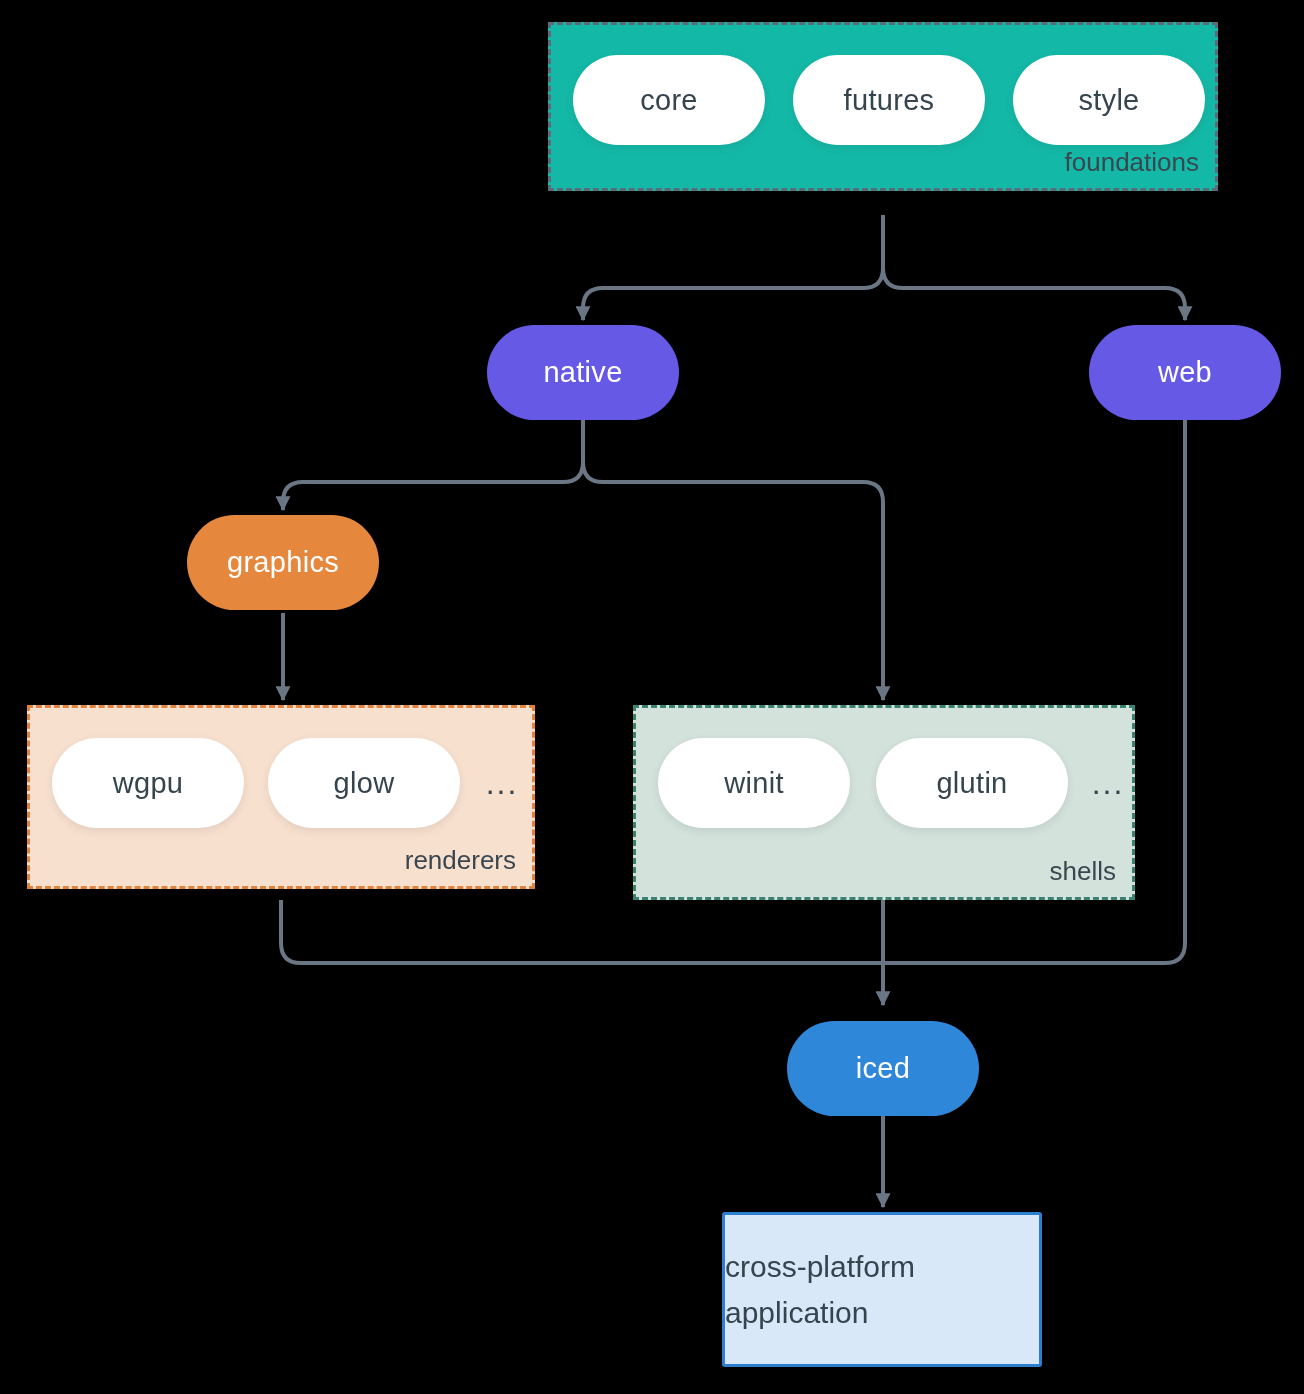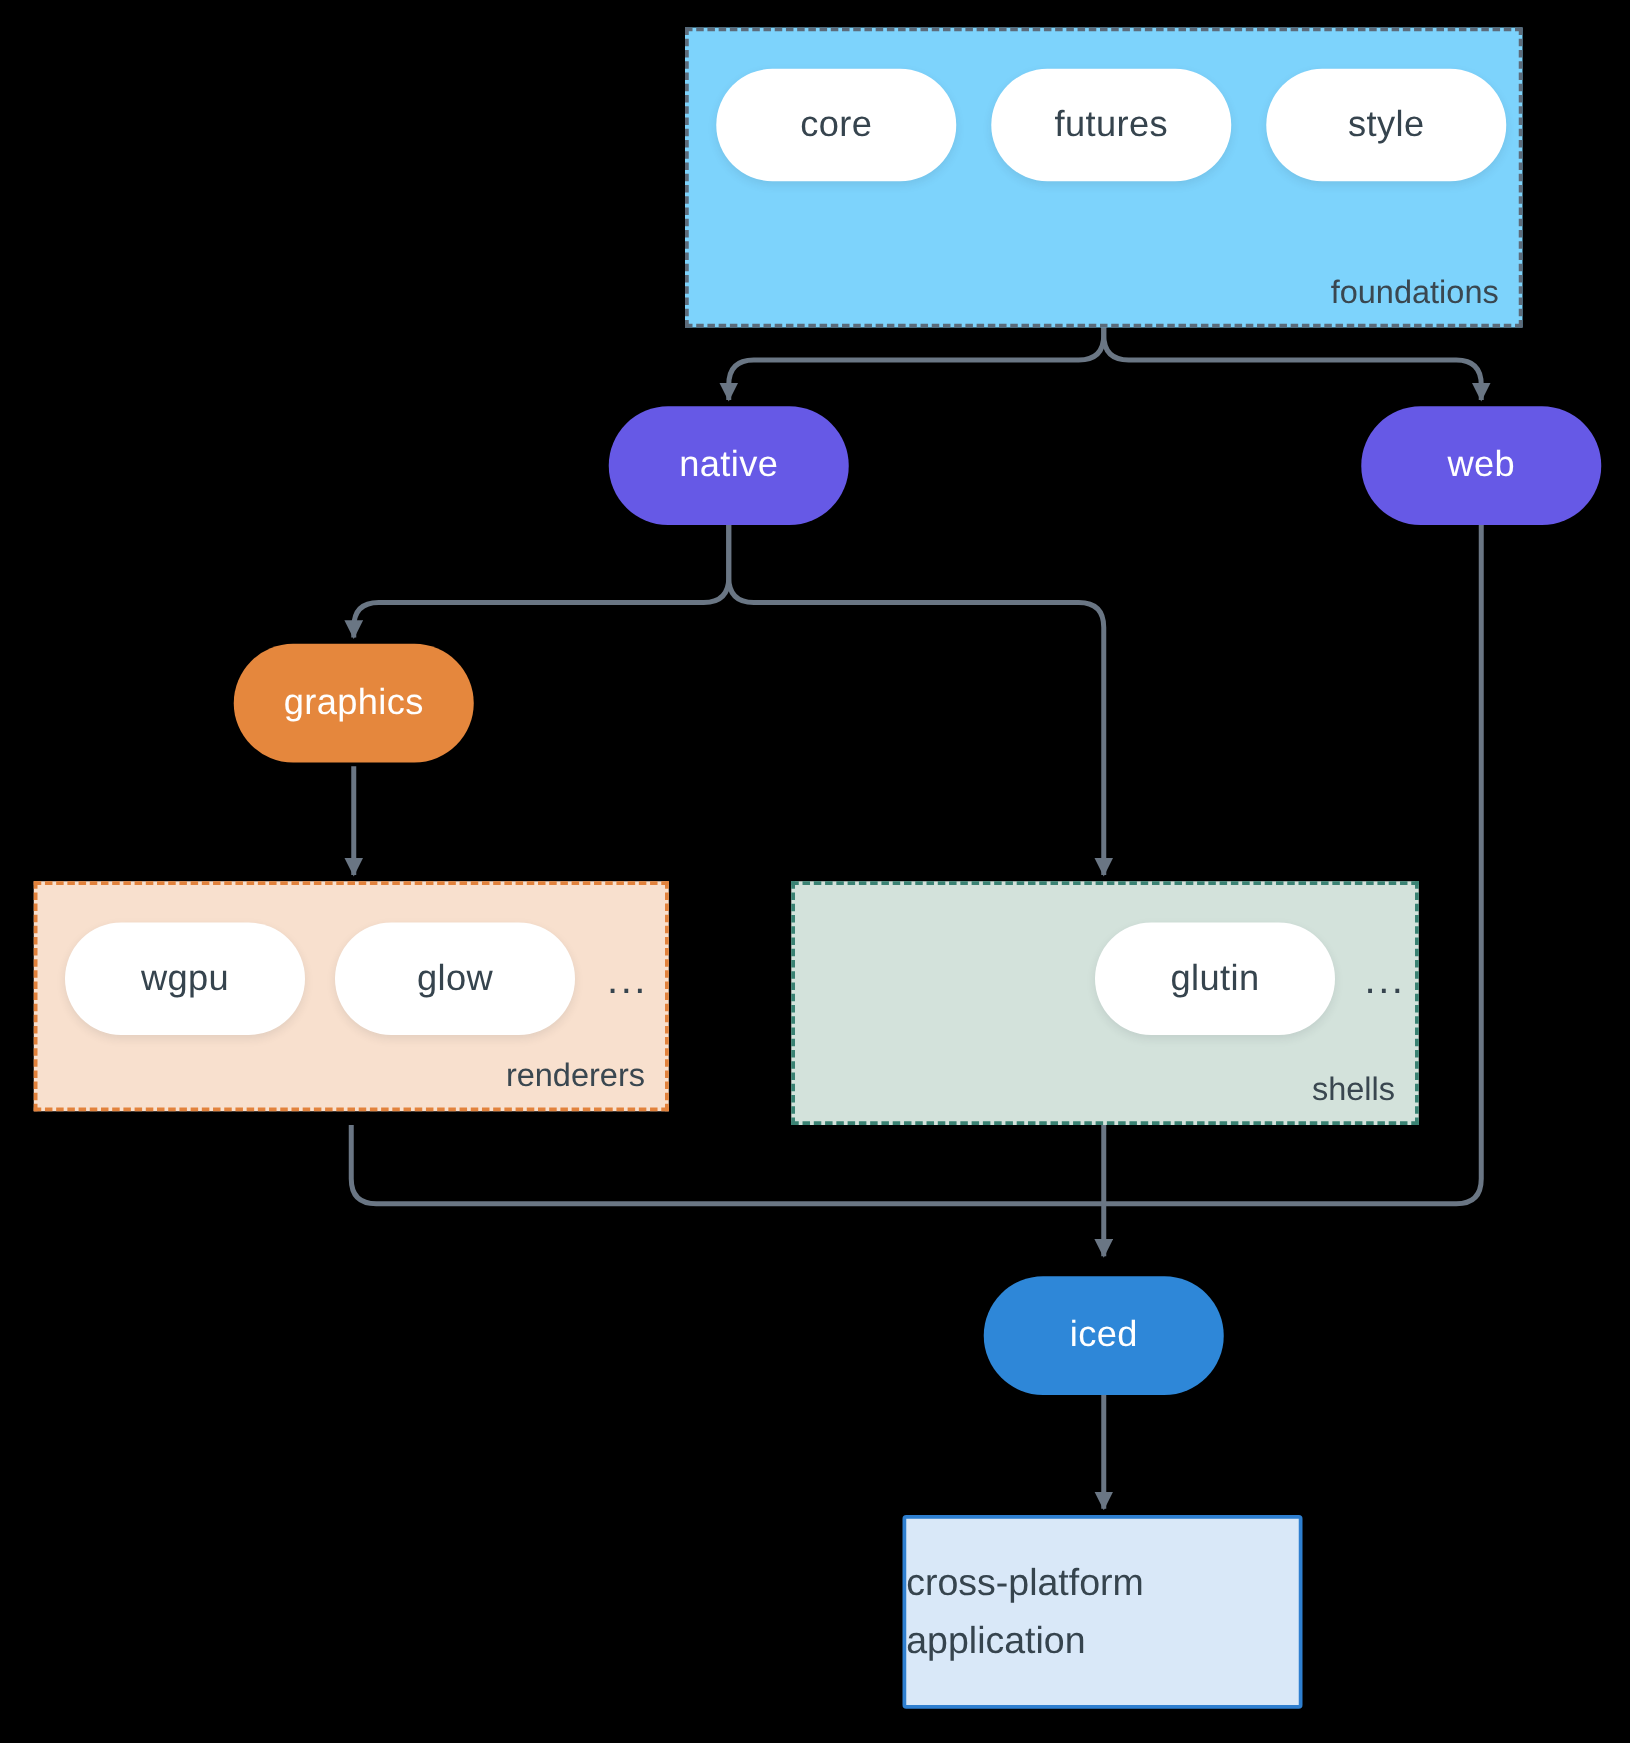--- a/index.html
+++ b/index.html
@@ -4,22 +4,22 @@
 <style>
   html,body{margin:0;padding:0;background:#000;}
   .canvas{
     position:relative;width:1304px;height:1394px;background:#000;
     font-family:"Liberation Sans","DejaVu Sans",sans-serif;overflow:hidden;
   }
   .edges{position:absolute;left:0;top:0;width:1304px;height:1394px;}
 
   
   .group{position:absolute;box-sizing:border-box;}
-  .group.foundations{left:548px;top:22px;width:670px;height:240px;
-    background:#7dd3fc;border:3px dashed #5C6B7A;}
+  .group.foundations{left:548px;top:22px;width:670px;height:169px;
+    background:#14b8a6;border:3px dashed #5C6B7A;}
   .group.renderers{left:27px;top:705px;width:508px;height:184px;
     background:#F8E0CE;border:3px dashed #E2823C;}
   .group.shells{left:633px;top:705px;width:502px;height:195px;
     background:#D3E2DB;border:3px dashed #3A8273;}
   .group-label{
     position:absolute;right:16px;bottom:10px;font-size:26px;color:#3A4750;
   }
 
   
   .pill{
@@ -92,20 +92,21 @@
   <div class="pill solid orange node-graphics">graphics</div>
 
   <div class="group renderers">
     <div class="pill white p1">wgpu</div>
     <div class="pill white p2">glow</div>
     <span class="dots">...</span>
     <span class="group-label">renderers</span>
   </div>
 
   <div class="group shells">
+    <div class="pill white p1">winit</div>
     <div class="pill white p2">glutin</div>
     <span class="dots">...</span>
     <span class="group-label">shells</span>
   </div>
 
   <div class="pill solid blue node-iced">iced</div>
 
   <div class="app-box">
     <span>cross-platform</span>
     <span>application</span>

